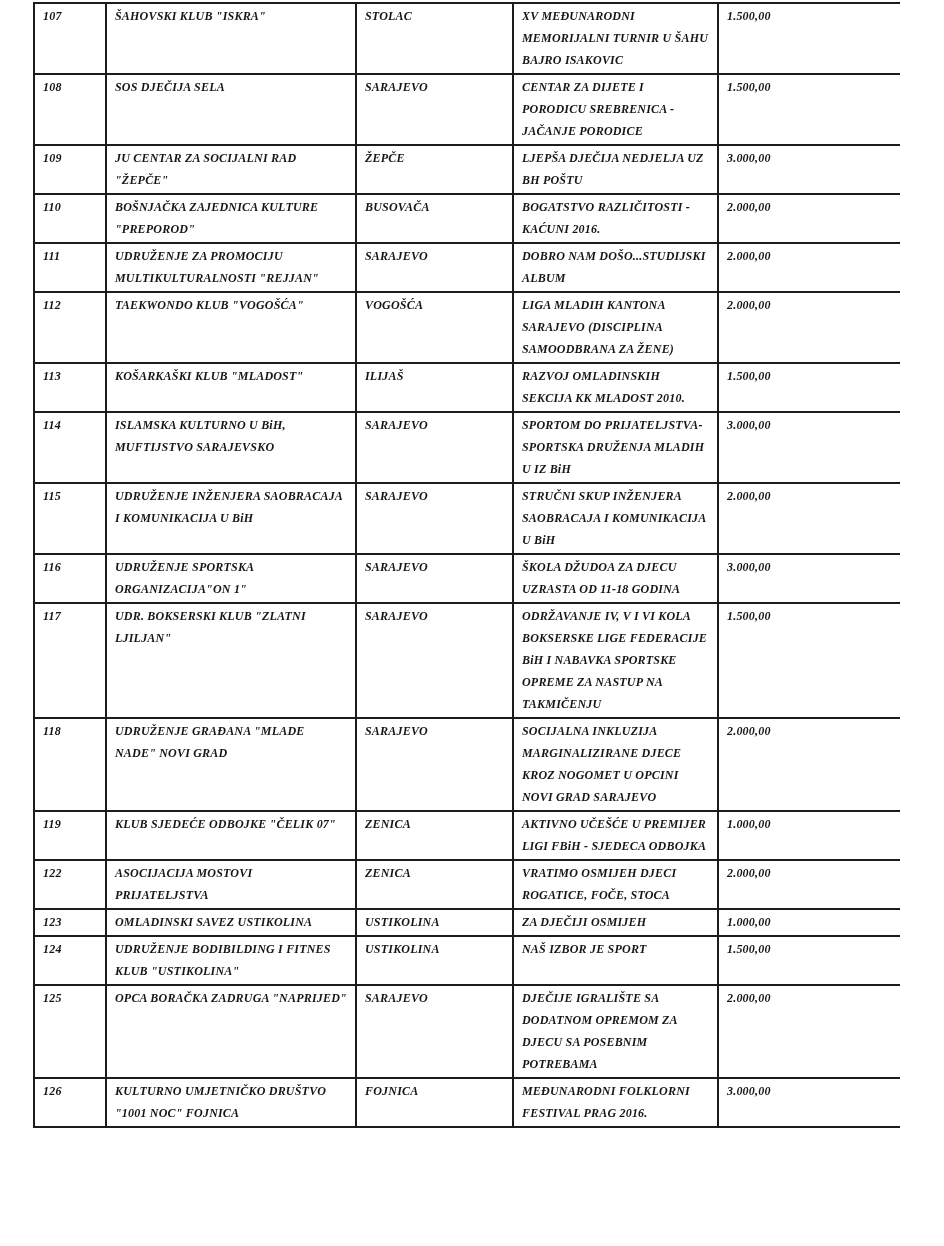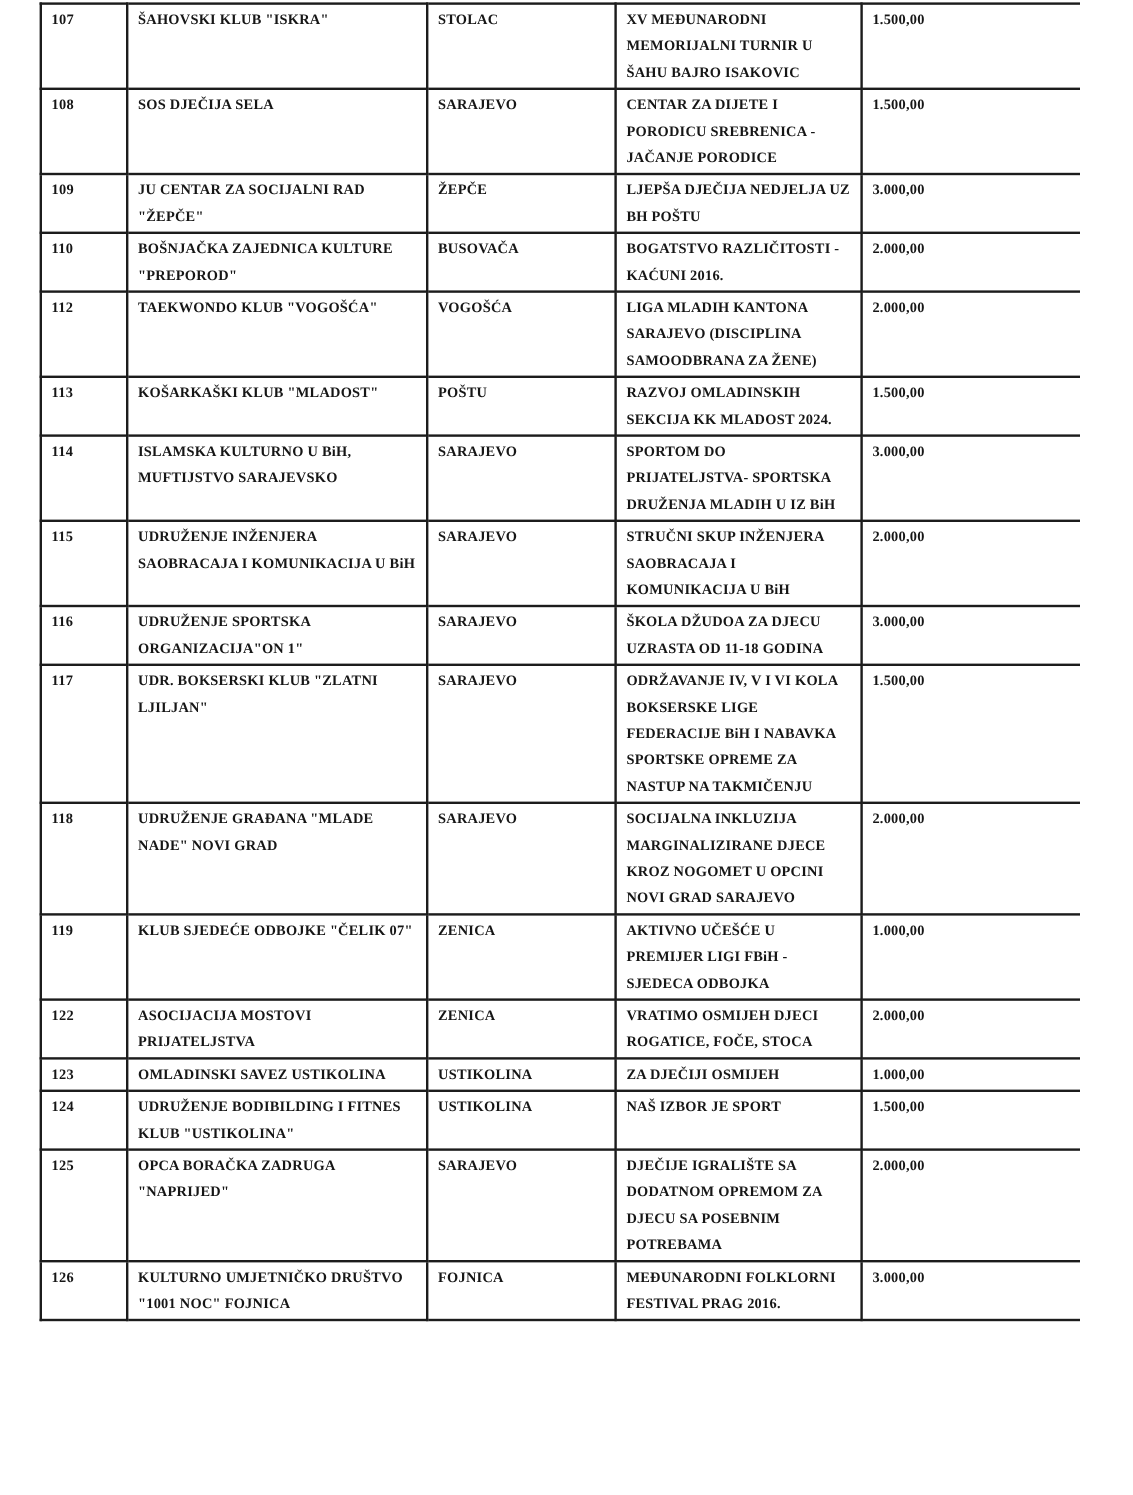--- a/index.html
+++ b/index.html
@@ -9,20 +9,21 @@
   }
   html,body{margin:0;padding:0;}
   body{
     width:944px;height:1246px;overflow:hidden;
     background:var(--page-bg);
     font-family:"Liberation Serif","DejaVu Serif",serif;
   }
   .page{
     position:relative;width:900px;height:1246px;overflow:hidden;
     background:var(--page-bg);
+    font-style:italic;
   }
   table.grants{
     position:absolute;left:33px;top:2px;width:885px;
     border-collapse:collapse;table-layout:fixed;
     background:var(--page-bg);
   }
   table.grants td{
     border:2px solid var(--border-color);
     vertical-align:top;
     padding:1px 8px 2px 8px;
@@ -70,31 +71,38 @@
     <td class="col-amount">3.000,00</td>
   </tr>
         <tr>
     <td class="col-num">110</td>
     <td class="col-org">BOŠNJAČKA ZAJEDNICA KULTURE "PREPOROD"</td>
     <td class="col-city">BUSOVAČA</td>
     <td class="col-project">BOGATSTVO RAZLIČITOSTI - KAĆUNI 2016.</td>
     <td class="col-amount">2.000,00</td>
   </tr>
         <tr>
+    <td class="col-num">111</td>
+    <td class="col-org">UDRUŽENJE ZA PROMOCIJU MULTIKULTURALNOSTI "REJJAN"</td>
+    <td class="col-city">SARAJEVO</td>
+    <td class="col-project">DOBRO NAM DOŠO...STUDIJSKI ALBUM</td>
+    <td class="col-amount">2.000,00</td>
+  </tr>
+        <tr>
     <td class="col-num">112</td>
     <td class="col-org">TAEKWONDO KLUB "VOGOŠĆA"</td>
     <td class="col-city">VOGOŠĆA</td>
     <td class="col-project">LIGA MLADIH KANTONA SARAJEVO (DISCIPLINA SAMOODBRANA ZA ŽENE)</td>
     <td class="col-amount">2.000,00</td>
   </tr>
         <tr>
     <td class="col-num">113</td>
     <td class="col-org">KOŠARKAŠKI KLUB "MLADOST"</td>
-    <td class="col-city">POŠTU</td>
-    <td class="col-project">RAZVOJ OMLADINSKIH SEKCIJA KK MLADOST 2024.</td>
+    <td class="col-city">ILIJAŠ</td>
+    <td class="col-project">RAZVOJ OMLADINSKIH SEKCIJA KK MLADOST 2010.</td>
     <td class="col-amount">1.500,00</td>
   </tr>
         <tr>
     <td class="col-num">114</td>
     <td class="col-org">ISLAMSKA KULTURNO U BiH, MUFTIJSTVO SARAJEVSKO</td>
     <td class="col-city">SARAJEVO</td>
     <td class="col-project">SPORTOM DO PRIJATELJSTVA- SPORTSKA DRUŽENJA MLADIH U IZ BiH</td>
     <td class="col-amount">3.000,00</td>
   </tr>
         <tr>

